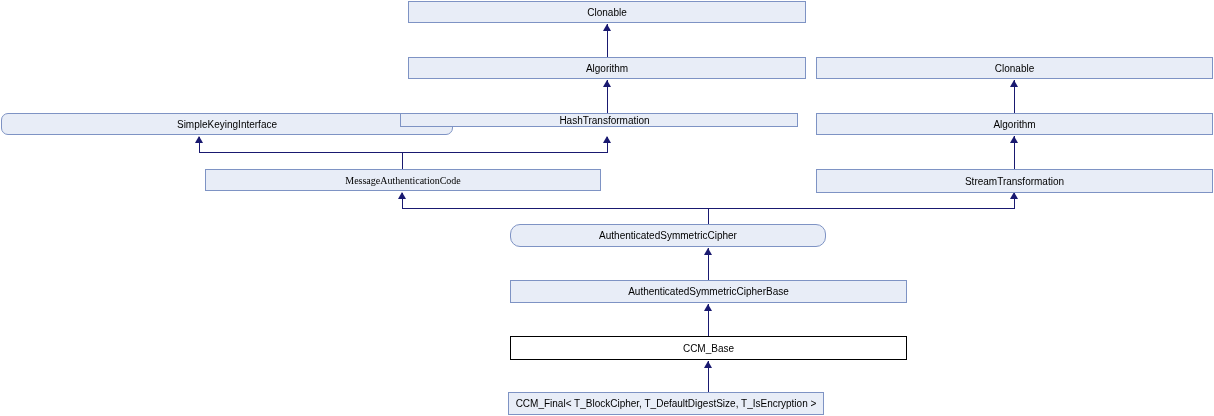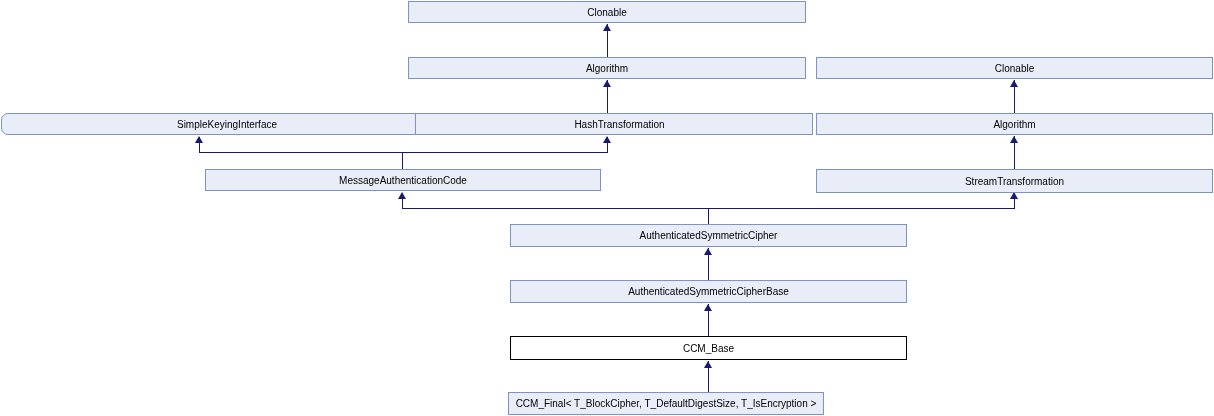--- a/index.html
+++ b/index.html
@@ -77,22 +77,22 @@
       <div class="arrow" style="left: 1010px; top: 192px;"></div>
       <div class="arrow" style="left: 704px; top: 248px;"></div>
       <div class="arrow" style="left: 704px; top: 304px;"></div>
       <div class="arrow" style="left: 704px; top: 361px;"></div>
     </div>
   <div id="nodes-layer">
       <div class="node" style="left: 408px; top: 1px; width: 398px; height: 22px;">Clonable</div>
       <div class="node" style="left: 408px; top: 57px; width: 398px; height: 22px;">Algorithm</div>
       <div class="node" style="left: 816px; top: 57px; width: 397px; height: 22px;">Clonable</div>
       <div class="node" style="left: 1px; top: 113px; width: 452px; height: 22px; border-radius: 7px;">SimpleKeyingInterface</div>
-      <div class="node" style="left: 415px; top: 113px; width: 398px; height: 22px; padding-left: 11px;">HashTransformation</div>
+      <div class="node" style="left: 400px; top: 113px; width: 398px; height: 14px; padding-left: 11px;">HashTransformation</div>
       <div class="node" style="left: 816px; top: 113px; width: 397px; height: 22px;">Algorithm</div>
-      <div class="node" style="left: 205px; top: 169px; width: 396px; height: 22px;">MessageAuthenticationCode</div>
+      <div class="node" style="left: 205px; top: 169px; width: 396px; height: 22px; font-family: Liberation Serif, serif;">MessageAuthenticationCode</div>
       <div class="node" style="left: 816px; top: 169px; width: 397px; height: 24px;">StreamTransformation</div>
-      <div class="node" style="left: 510px; top: 224px; width: 397px; height: 23px;">AuthenticatedSymmetricCipher</div>
+      <div class="node" style="left: 510px; top: 224px; width: 316px; height: 23px; border-radius: 10px;">AuthenticatedSymmetricCipher</div>
       <div class="node" style="left: 510px; top: 280px; width: 397px; height: 23px;">AuthenticatedSymmetricCipherBase</div>
       <div class="node highlight" style="left: 510px; top: 336px; width: 397px; height: 24px; text-align: right;">CCM_Base</div>
       <div class="node" style="left: 508px; top: 392px; width: 316px; height: 23px;">CCM_Final&lt; T_BlockCipher, T_DefaultDigestSize, T_IsEncryption &gt;</div>
     </div>
 </div>
 
 </body></html>

